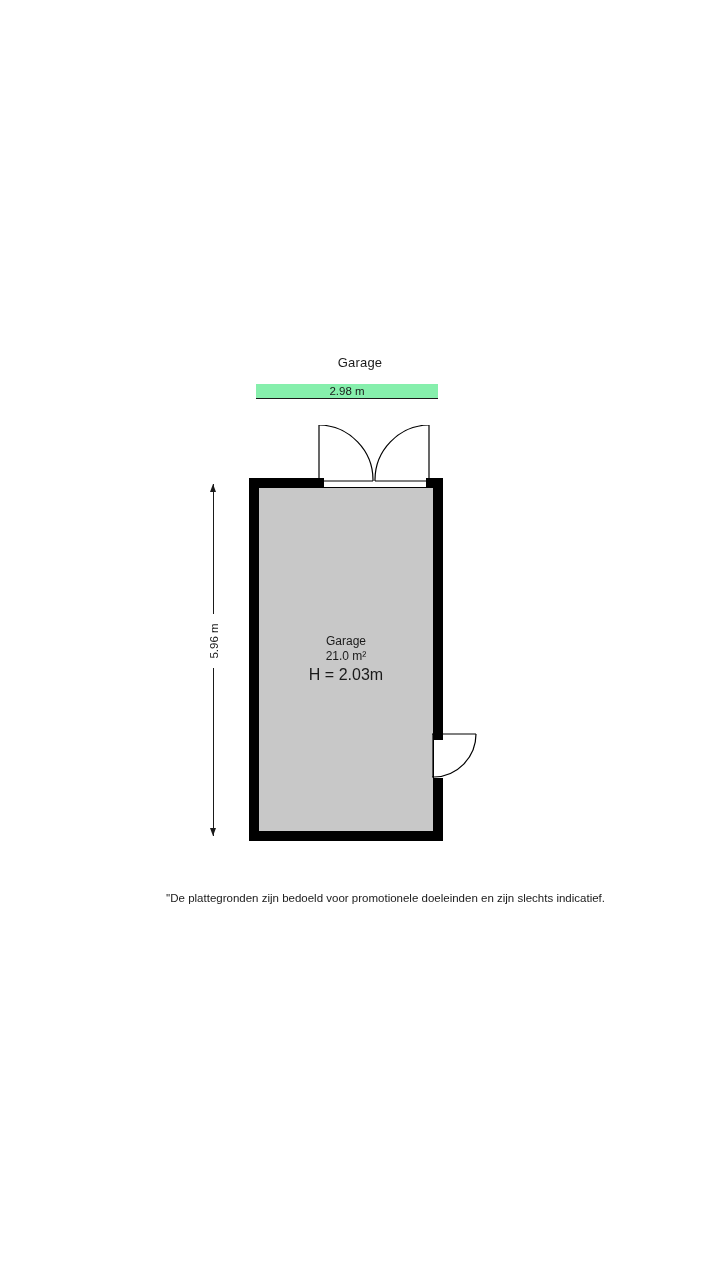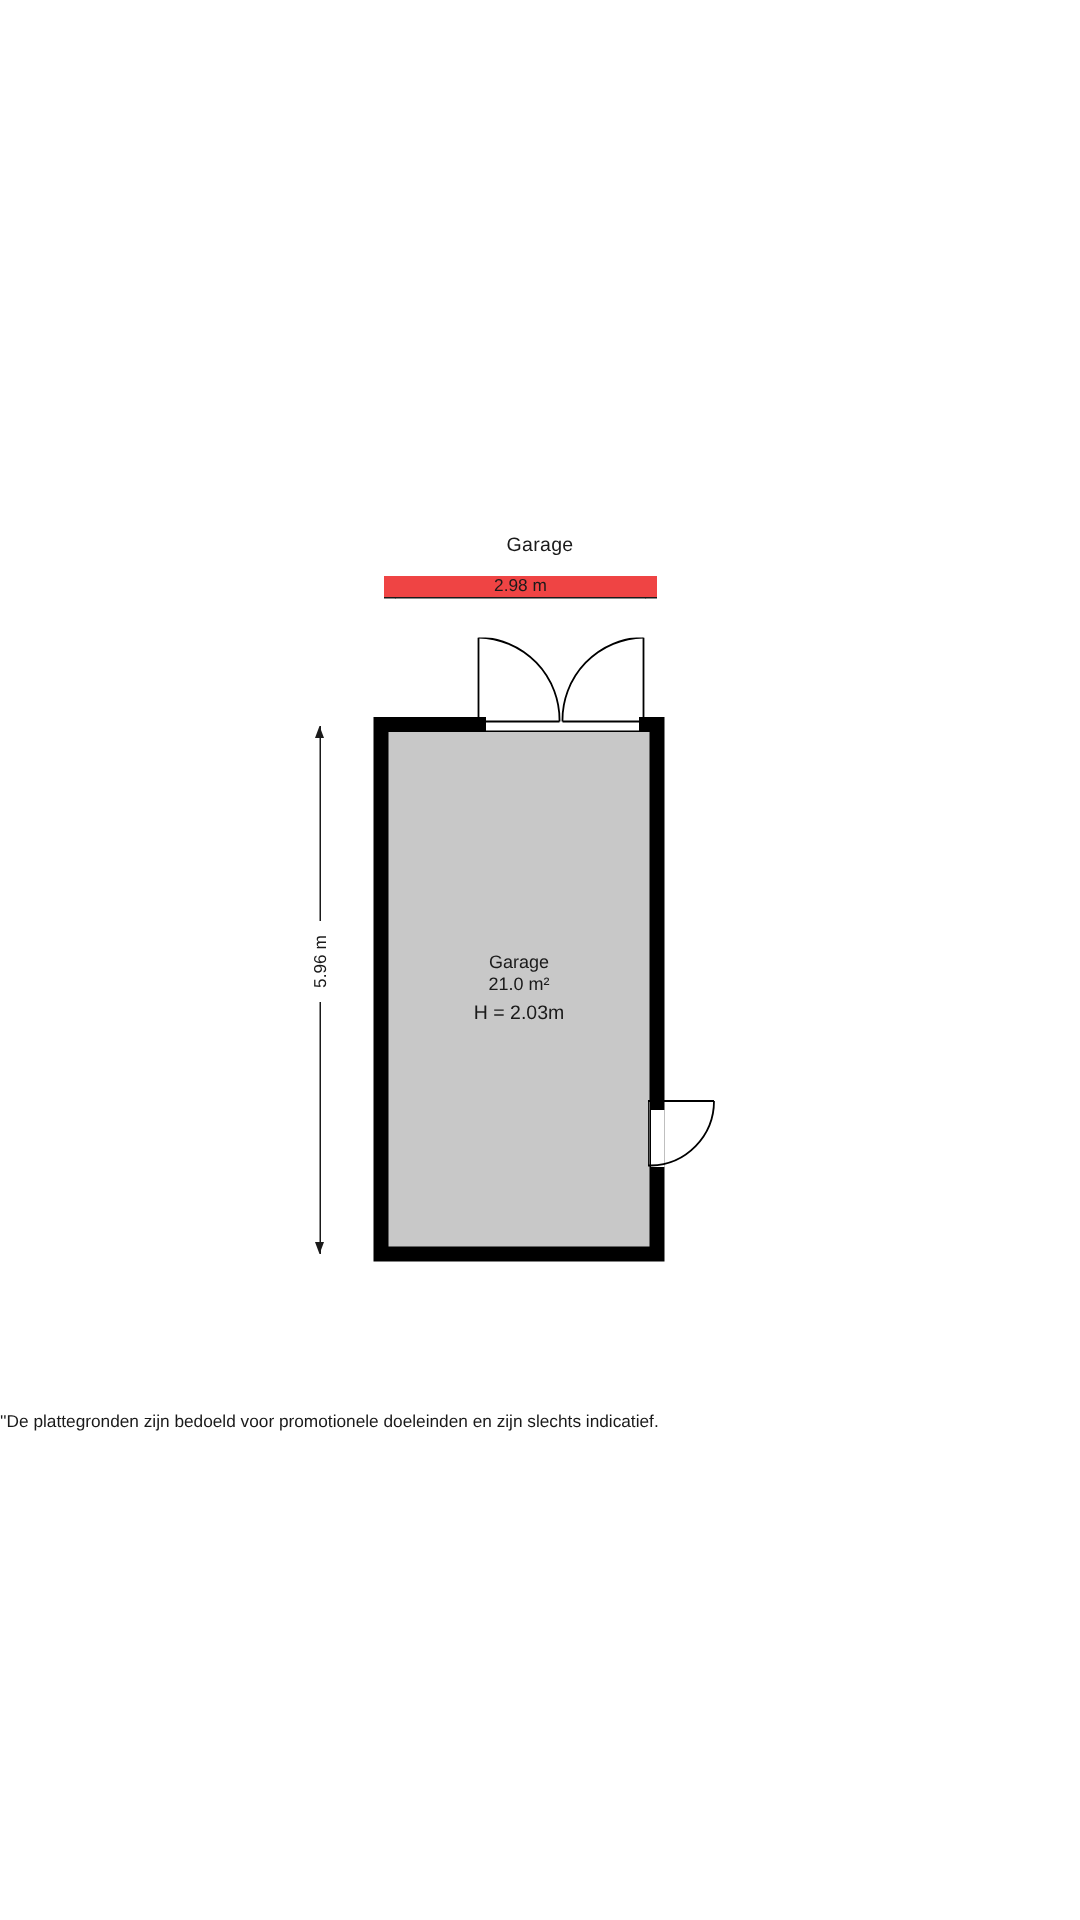--- a/index.html
+++ b/index.html
@@ -69,21 +69,21 @@
     right: 0;
     border-left: 8px solid #1a1a1a;
   }
   .dim-top .label {
     position: absolute;
     left: 0;
     top: -6px;
     width: 182px;
     text-align: center;
     font-size: 11.5px;
-    background: #ef4444;
+    background: #86efac;
     line-height: 14px;
   }
 
   
   .dim-left {
     position: absolute;
     left: 205px;
     top: 484px;
     width: 18px;
     height: 352px;
@@ -176,21 +176,21 @@
     text-align: center;
     line-height: 15px;
   }
   .room-label .name {
     font-size: 12px;
   }
   .room-label .area {
     font-size: 12px;
   }
   .room-label .height {
-    font-size: 13px;
+    font-size: 16px;
     margin-top: 3px;
   }
 
   
   .swing-top {
     position: absolute;
     left: 318px;
     top: 425px;
     width: 112px;
     height: 60px;
@@ -200,23 +200,23 @@
     left: 432px;
     top: 733px;
     width: 56px;
     height: 48px;
   }
 
   
   .disclaimer {
     position: absolute;
     left: 0;
-    top: 940px;
+    top: 890px;
     width: 605px;
-    text-align: left;
+    text-align: right;
     font-size: 11.5px;
     line-height: 16px;
     color: #1a1a1a;
   }
 </style>
 </head>
 <body>
 
 <div class="plan-wrap">
 

